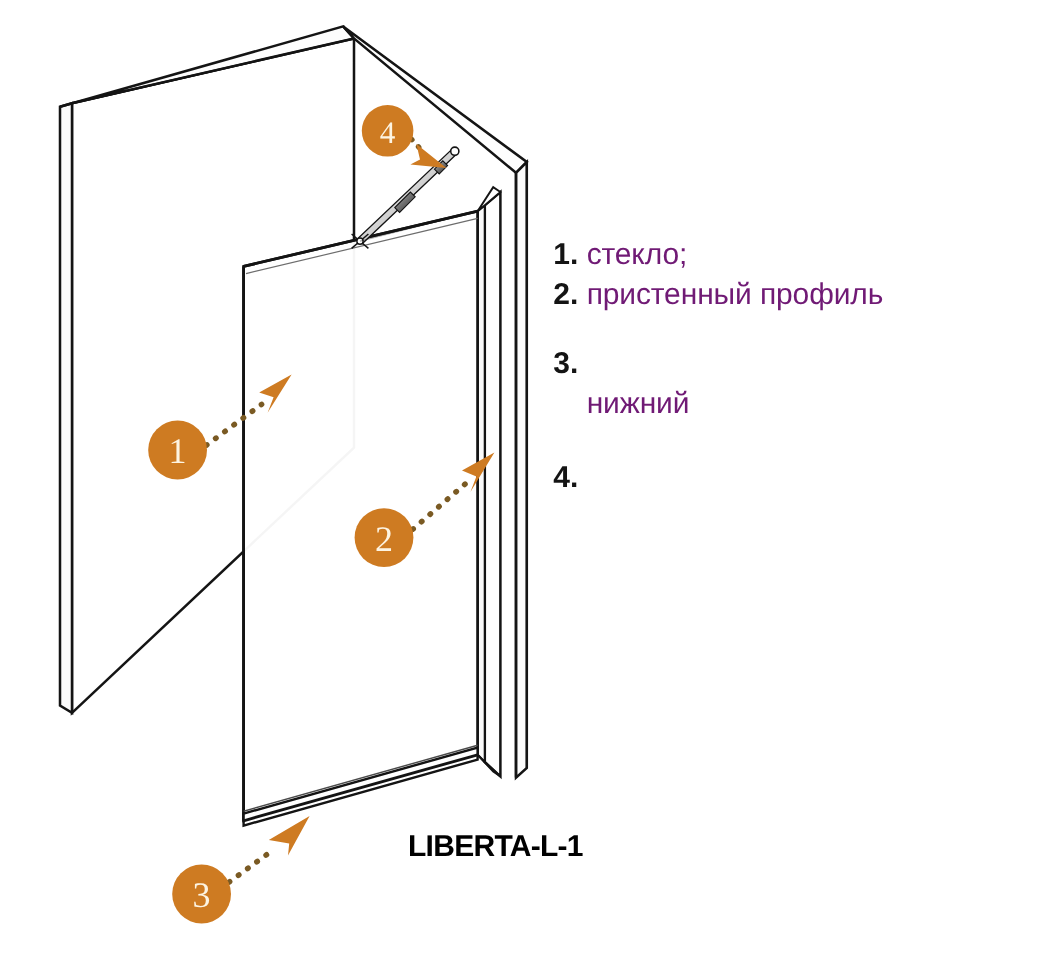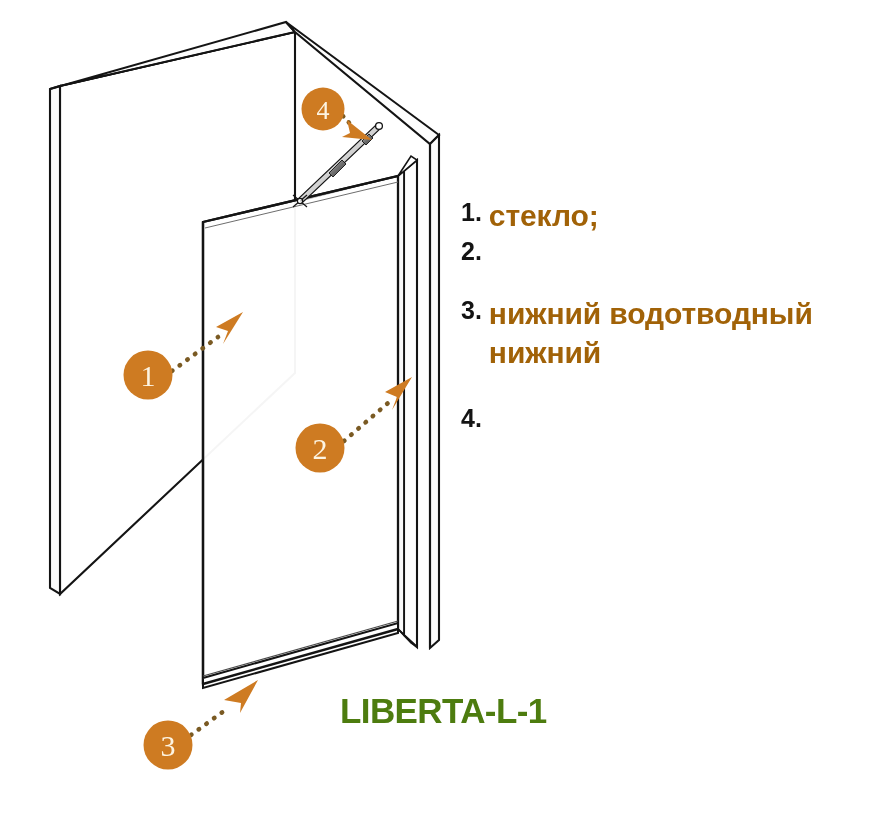--- a/index.html
+++ b/index.html
@@ -6,28 +6,28 @@
   body{width:872px;height:814px;position:relative;overflow:hidden;
        font-family:"Liberation Sans",sans-serif;}
   #diagram-wrap{position:absolute;inset:0;}
   svg#scene{position:absolute;left:0;top:0;width:872px;height:814px;display:block;}
 
   
   .legend{position:absolute;left:461px;top:196px;width:400px;}
   .legend-row{display:flex;align-items:flex-start;margin-bottom:0px;}
   .legend-num{font-weight:bold;font-size:25px;color:#141414;
               line-height:1.30;margin-right:7px;flex:0 0 auto;}
-  .legend-text{font-size:30px;color:#a16207;line-height:1.30;
-               font-weight:700;letter-spacing:-0.1px;}
+  .legend-text{font-size:25px;color:#701a75;line-height:1.30;
+               font-weight:400;letter-spacing:-0.1px;}
   .gap-sm{height:26px;}
   .gap-md{height:30px;}
 
   
   .model-name{position:absolute;left:340px;top:691px;
-              font-size:35px;font-weight:bold;color:#4d7c0f;
+              font-size:25px;font-weight:bold;color:#000000;
               letter-spacing:-0.6px;white-space:nowrap;}
 
   
   .callout-num{font-family:"Liberation Serif",serif;
                font-size:30px;fill:#fdf4e2;font-weight:400;}
 </style>
 </head>
 <body>
 
 <div id="diagram-wrap">
@@ -146,28 +146,29 @@
 
   <div class="legend">
 
     <div class="legend-row">
       <span class="legend-num">1.</span>
       <span class="legend-text">стекло;</span>
     </div>
 
     <div class="legend-row">
       <span class="legend-num">2.</span>
+      <span class="legend-text">пристенный профиль</span>
     </div>
 
     <div class="gap-sm"></div>
 
     <div class="legend-row">
       <span class="legend-num">3.</span>
       <span class="legend-text">
-        <span>нижний водотводный</span><br>
+        <br>
         <span>нижний</span>
       </span>
     </div>
 
     <div class="gap-md"></div>
 
     <div class="legend-row">
       <span class="legend-num">4.</span>
     </div>
   </div>

